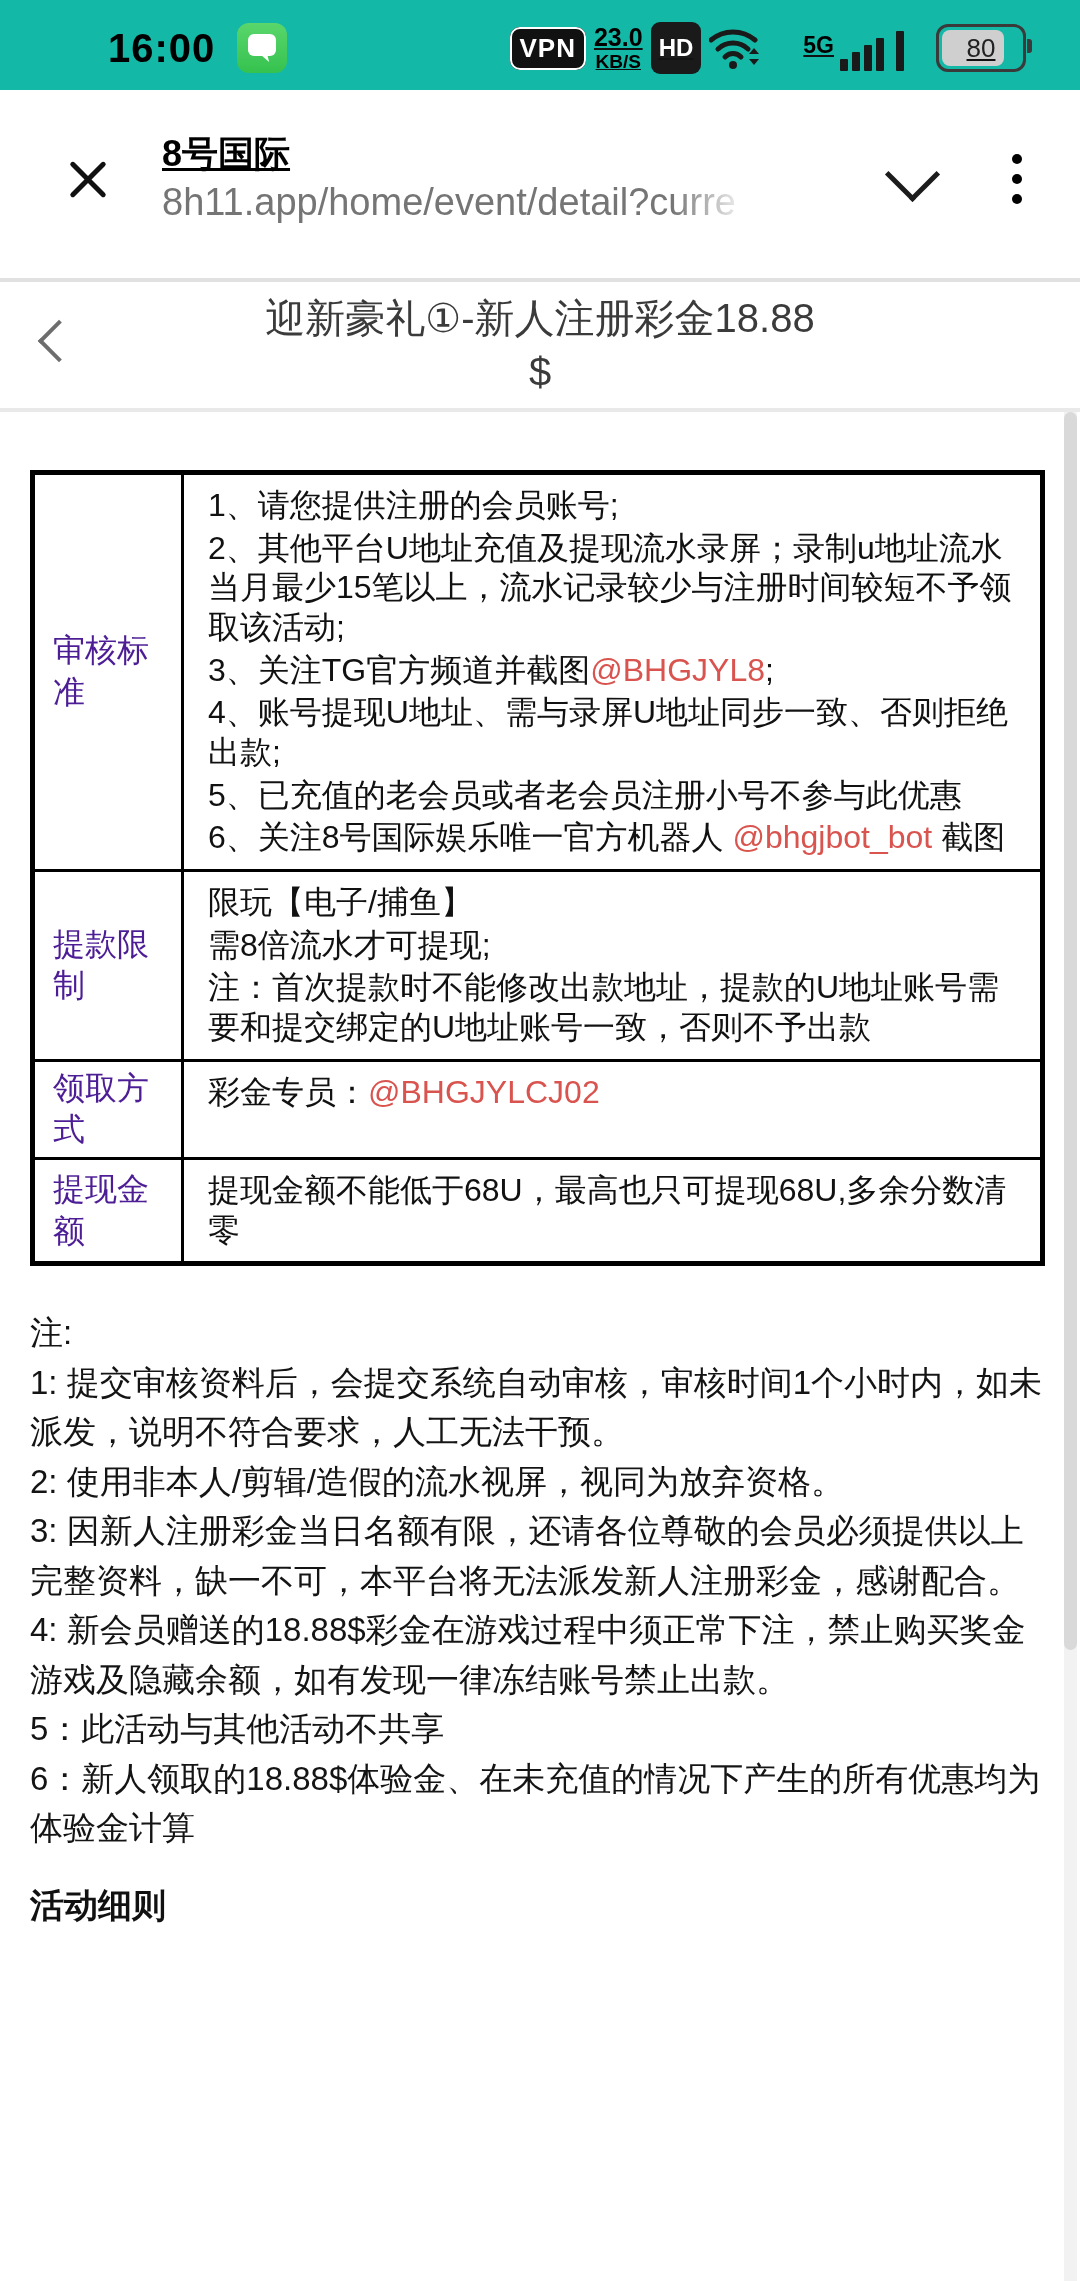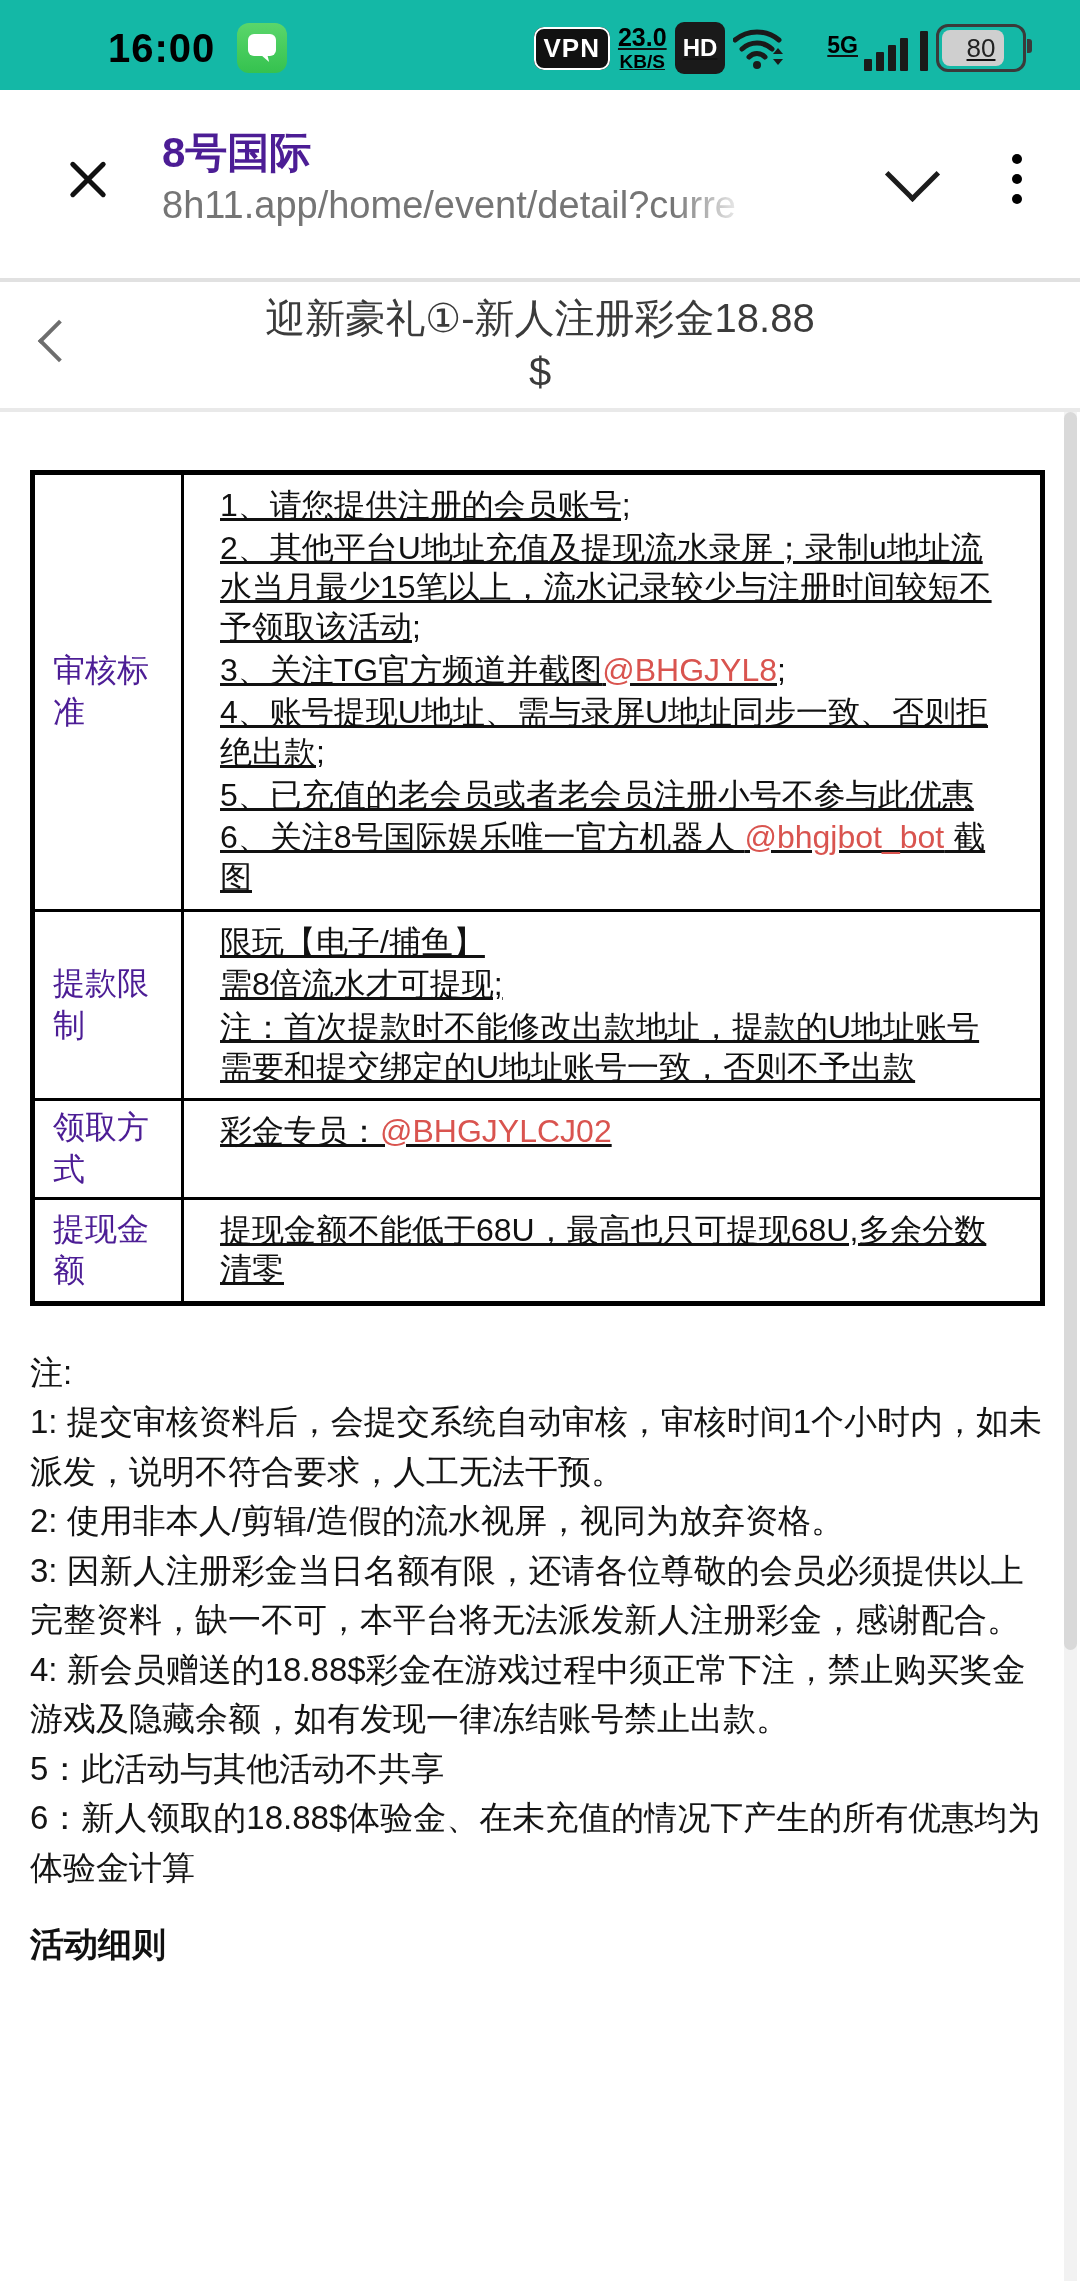--- a/index.html
+++ b/index.html
@@ -28,34 +28,34 @@
   .speed-bottom{font-size:19px;font-weight:700;margin-top:2px;}
   .hd-badge{background:#1a1a1a;color:#fff;font-size:24px;font-weight:700;
     padding:12px 8px;border-radius:9px;}
   .wifi{width:52px;height:44px;position:relative;}
   .sig{display:flex;align-items:flex-end;gap:4px;position:relative;padding-top:6px;margin-left:34px;}
   .sig .g5{font-size:23px;font-weight:700;color:#000;position:relative;top:-12px;margin-right:2px;}
   .bar{width:8px;background:#1a1a1a;border-radius:1px;}
   .b1{height:12px;}.b2{height:19px;}.b3{height:26px;}.b4{height:33px;}
   .b5{height:40px;margin-left:8px;}
   .battery{position:relative;width:84px;height:42px;border:3px solid #3a3a3a;border-radius:12px;
-    display:flex;align-items:center;}
+    display:flex;align-items:center;margin-left:24px;}
   .battery::after{content:"";position:absolute;right:-9px;top:12px;width:5px;height:14px;
     background:#3a3a3a;border-radius:0 3px 3px 0;}
   .bat-fill{position:absolute;left:3px;top:3px;bottom:3px;width:62px;background:#cfcfcf;border-radius:8px;}
   .bat-num{position:relative;width:100%;text-align:center;font-size:26px;color:#222;z-index:1;}
   
   .browser{height:188px;display:flex;align-items:center;background:#fff;box-sizing:border-box;padding:0 40px 10px 40px;}
   .close-btn{width:60px;height:60px;position:relative;flex:0 0 auto;margin-left:18px;}
   .close-btn::before,.close-btn::after{content:"";position:absolute;left:6px;top:28px;width:48px;height:5px;
     background:#111;border-radius:3px;}
   .close-btn::before{transform:rotate(45deg);}
   .close-btn::after{transform:rotate(-45deg);}
   .b-titles{margin-left:44px;flex:1 1 auto;min-width:0;}
-  .b-title{font-size:42px;font-weight:700;color:#4c1d95;line-height:1.15;}
+  .b-title{font-size:36px;font-weight:700;color:#000000;line-height:1.15;text-decoration:underline;}
   .b-url{font-size:38px;color:#757575;line-height:1.2;margin-top:6px;white-space:nowrap;overflow:hidden;
     position:relative;max-width:600px;}
   .b-url .fade{position:absolute;right:0;top:0;bottom:0;width:90px;
     background:linear-gradient(90deg,rgba(255,255,255,0),#fff 85%);}
   .chev-down{width:34px;height:34px;border-right:5px solid #1c1c1c;border-bottom:5px solid #1c1c1c;
     transform:rotate(45deg);margin:-10px 80px 0 40px;flex:0 0 auto;}
   .menu-dots{display:flex;flex-direction:column;gap:10px;margin-right:18px;flex:0 0 auto;}
   .menu-dots i{width:10px;height:10px;border-radius:50%;background:#000;}
   .hr1{height:4px;background:#e1e1e1;}
   .hr2{height:4px;background:#e9e9e9;}
@@ -65,21 +65,21 @@
     border-left:4px solid #6d6d6d;border-bottom:4px solid #6d6d6d;transform:rotate(45deg);}
   .page-title{font-size:40px;color:#3b3b3b;text-align:center;line-height:1.35;}
   
   .content{padding:50px 30px 0 30px;box-sizing:border-box;}
   .para{font-size:34px;line-height:1.58;margin:0 0 6px 0;color:#141414;}
   table.tbl{border-collapse:collapse;width:1015px;margin:8px 0 0 0;background:#fff;}
   .tbl td{border:3px solid #000;box-sizing:border-box;}
   .tbl{border:5px solid #000;}
   td.lbl{width:150px;font-size:32px;line-height:1.3;padding:6px 10px 6px 18px;vertical-align:middle;color:#4c1d95;}
   td.val{font-size:32px;line-height:1.24;padding:8px 22px 8px 24px;vertical-align:top;color:#111;}
-  td.val .tline{margin:3px 12px;text-decoration:underline;}
+  td.val .tline{margin:3px 0;}
   td.val.center{text-align:center;}
   .notes{margin-top:42px;}
   .notes p{font-size:33px;line-height:1.5;margin:0;color:#141414;}
   .rules-heading{font-size:34px;font-weight:700;margin:30px 0 0 0;color:#111;}
   
   .scroll-track{position:absolute;top:412px;right:3px;width:13px;bottom:0;background:#f2f2f2;}
   .scroll-thumb{position:absolute;top:0;right:0;width:13px;height:1238px;background:#d9d9d9;border-radius:7px;}
 </style>
 </head>
 <body>

